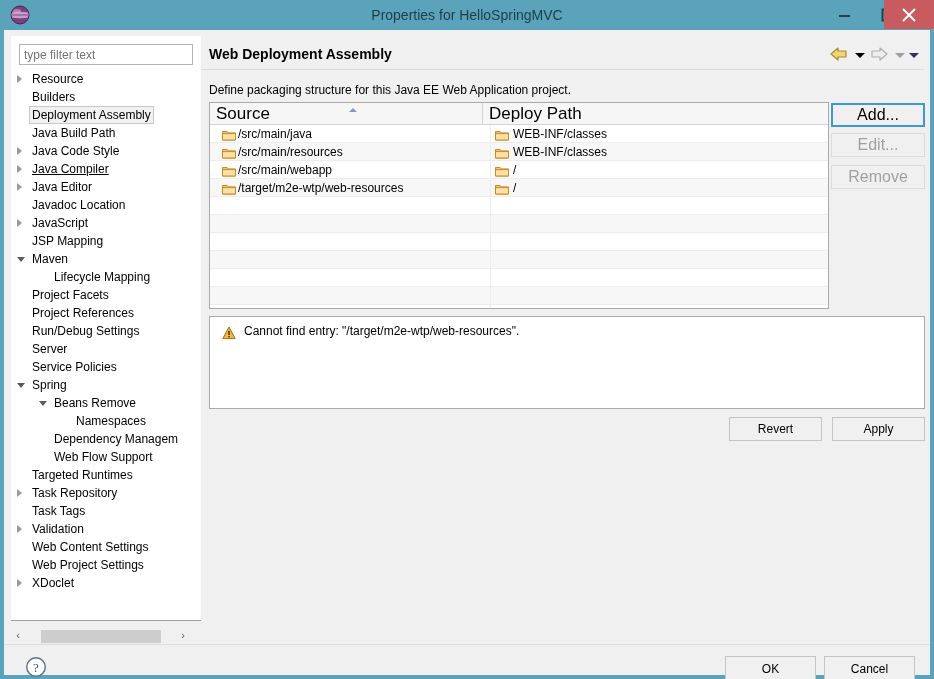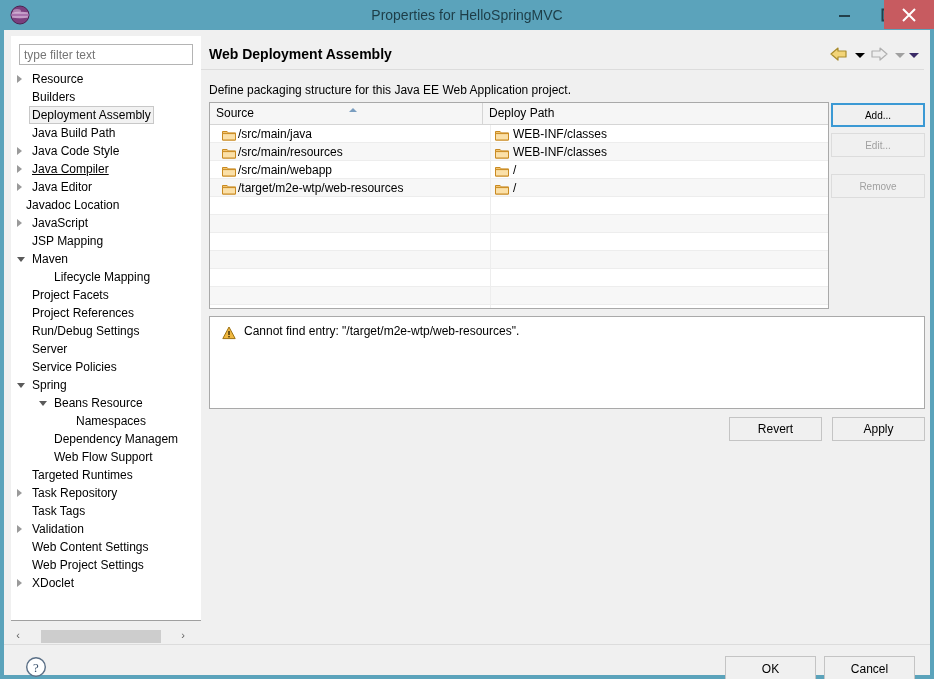--- a/index.html
+++ b/index.html
@@ -195,21 +195,21 @@
   }
   #thead {
     position: relative;
     height: 22px;
     background: #f6f6f6;
     border-bottom: 1px solid #d5d5d5;
   }
   .th {
     position: absolute; top: 0;
     height: 21px; line-height: 21px;
-    font-size: 12px; color: #000;
+    font-size: 17px; color: #000;
     padding-left: 6px;
     cursor: default;
   }
   #th-source { left: 0; width: 280px; }
   #th-deploy { left: 272px; width: 340px; border-left: 1px solid #d5d5d5; }
   #sort-asc {
     position: absolute; left: 139px; top: 5px;
     width: 0; height: 0;
     border-left: 4px solid transparent;
     border-right: 4px solid transparent;
@@ -244,34 +244,34 @@
   .erow .divider {
     position: absolute; left: 280px; top: 0;
     width: 1px; height: 18px; background: #ededed;
   }
 
   
   .sbtn {
     position: absolute; left: 630px;
     width: 94px; height: 24px;
     font-family: "Liberation Sans", sans-serif;
-    font-size: 10px;
+    font-size: 16px;
     background: #f0f0f0;
     border: 1px solid #c4c4c4;
     color: #000;
     cursor: default;
   }
   .sbtn.focus {
     border: 2px solid #3b99d4;
     background: #f0f0f0;
   }
   .sbtn.disabled { color: #a0a0a0; border-color: #dcdcdc; }
   #btn-add    { top: 67px; }
   #btn-edit   { top: 97px; }
-  #btn-remove { top: 138px; text-align: center; }
+  #btn-remove { top: 129px; text-align: center; }
 
   
   #msgbox {
     position: absolute; left: 8px; top: 280px;
     width: 716px; height: 93px;
     background: #fff;
     border: 1px solid #a9a9a9;
   }
   #warn-icon {
     position: absolute; left: 12px; top: 9px;
@@ -363,32 +363,32 @@
     <div id="leftpanel">
       <input id="filter-input" type="text" placeholder="type filter text" style="">
       <div id="tree">
           <div class="tnode"><span class="arrow closed" style="left: 6px;"></span><span class="lbl" style="margin-left: 18px;">Resource</span></div>
           <div class="tnode"><span class="lbl" style="margin-left: 18px;">Builders</span></div>
           <div class="tnode sel"><span class="lbl" style="margin-left: 18px;">Deployment Assembly</span></div>
           <div class="tnode"><span class="lbl" style="margin-left: 18px;">Java Build Path</span></div>
           <div class="tnode"><span class="arrow closed" style="left: 6px;"></span><span class="lbl" style="margin-left: 18px;">Java Code Style</span></div>
           <div class="tnode"><span class="arrow closed" style="left: 6px;"></span><span class="lbl" style="margin-left: 18px; text-decoration: underline;">Java Compiler</span></div>
           <div class="tnode"><span class="arrow closed" style="left: 6px;"></span><span class="lbl" style="margin-left: 18px;">Java Editor</span></div>
-          <div class="tnode"><span class="lbl" style="margin-left: 12px;">Javadoc Location</span></div>
+          <div class="tnode"><span class="lbl" style="margin-left: 18px;">Javadoc Location</span></div>
           <div class="tnode"><span class="arrow closed" style="left: 6px;"></span><span class="lbl" style="margin-left: 18px;">JavaScript</span></div>
           <div class="tnode"><span class="lbl" style="margin-left: 18px;">JSP Mapping</span></div>
           <div class="tnode"><span class="arrow open" style="left: 6px;"></span><span class="lbl" style="margin-left: 18px;">Maven</span></div>
           <div class="tnode"><span class="lbl" style="margin-left: 40px;">Lifecycle Mapping</span></div>
           <div class="tnode"><span class="lbl" style="margin-left: 18px;">Project Facets</span></div>
           <div class="tnode"><span class="lbl" style="margin-left: 18px;">Project References</span></div>
           <div class="tnode"><span class="lbl" style="margin-left: 18px;">Run/Debug Settings</span></div>
           <div class="tnode"><span class="lbl" style="margin-left: 18px;">Server</span></div>
           <div class="tnode"><span class="lbl" style="margin-left: 18px;">Service Policies</span></div>
           <div class="tnode"><span class="arrow open" style="left: 6px;"></span><span class="lbl" style="margin-left: 18px;">Spring</span></div>
-          <div class="tnode"><span class="arrow open" style="left: 28px;"></span><span class="lbl" style="margin-left: 40px;">Beans Resource</span></div>
+          <div class="tnode"><span class="arrow open" style="left: 28px;"></span><span class="lbl" style="margin-left: 40px;">Beans Remove</span></div>
           <div class="tnode"><span class="lbl" style="margin-left: 62px;">Namespaces</span></div>
           <div class="tnode"><span class="lbl" style="margin-left: 40px;">Dependency Managem</span></div>
           <div class="tnode"><span class="lbl" style="margin-left: 40px;">Web Flow Support</span></div>
           <div class="tnode"><span class="lbl" style="margin-left: 18px;">Targeted Runtimes</span></div>
           <div class="tnode"><span class="arrow closed" style="left: 6px;"></span><span class="lbl" style="margin-left: 18px;">Task Repository</span></div>
           <div class="tnode"><span class="lbl" style="margin-left: 18px;">Task Tags</span></div>
           <div class="tnode"><span class="arrow closed" style="left: 6px;"></span><span class="lbl" style="margin-left: 18px;">Validation</span></div>
           <div class="tnode"><span class="lbl" style="margin-left: 18px;">Web Content Settings</span></div>
           <div class="tnode"><span class="lbl" style="margin-left: 18px;">Web Project Settings</span></div>
           <div class="tnode"><span class="arrow closed" style="left: 6px;"></span><span class="lbl" style="margin-left: 18px;">XDoclet</span></div>

